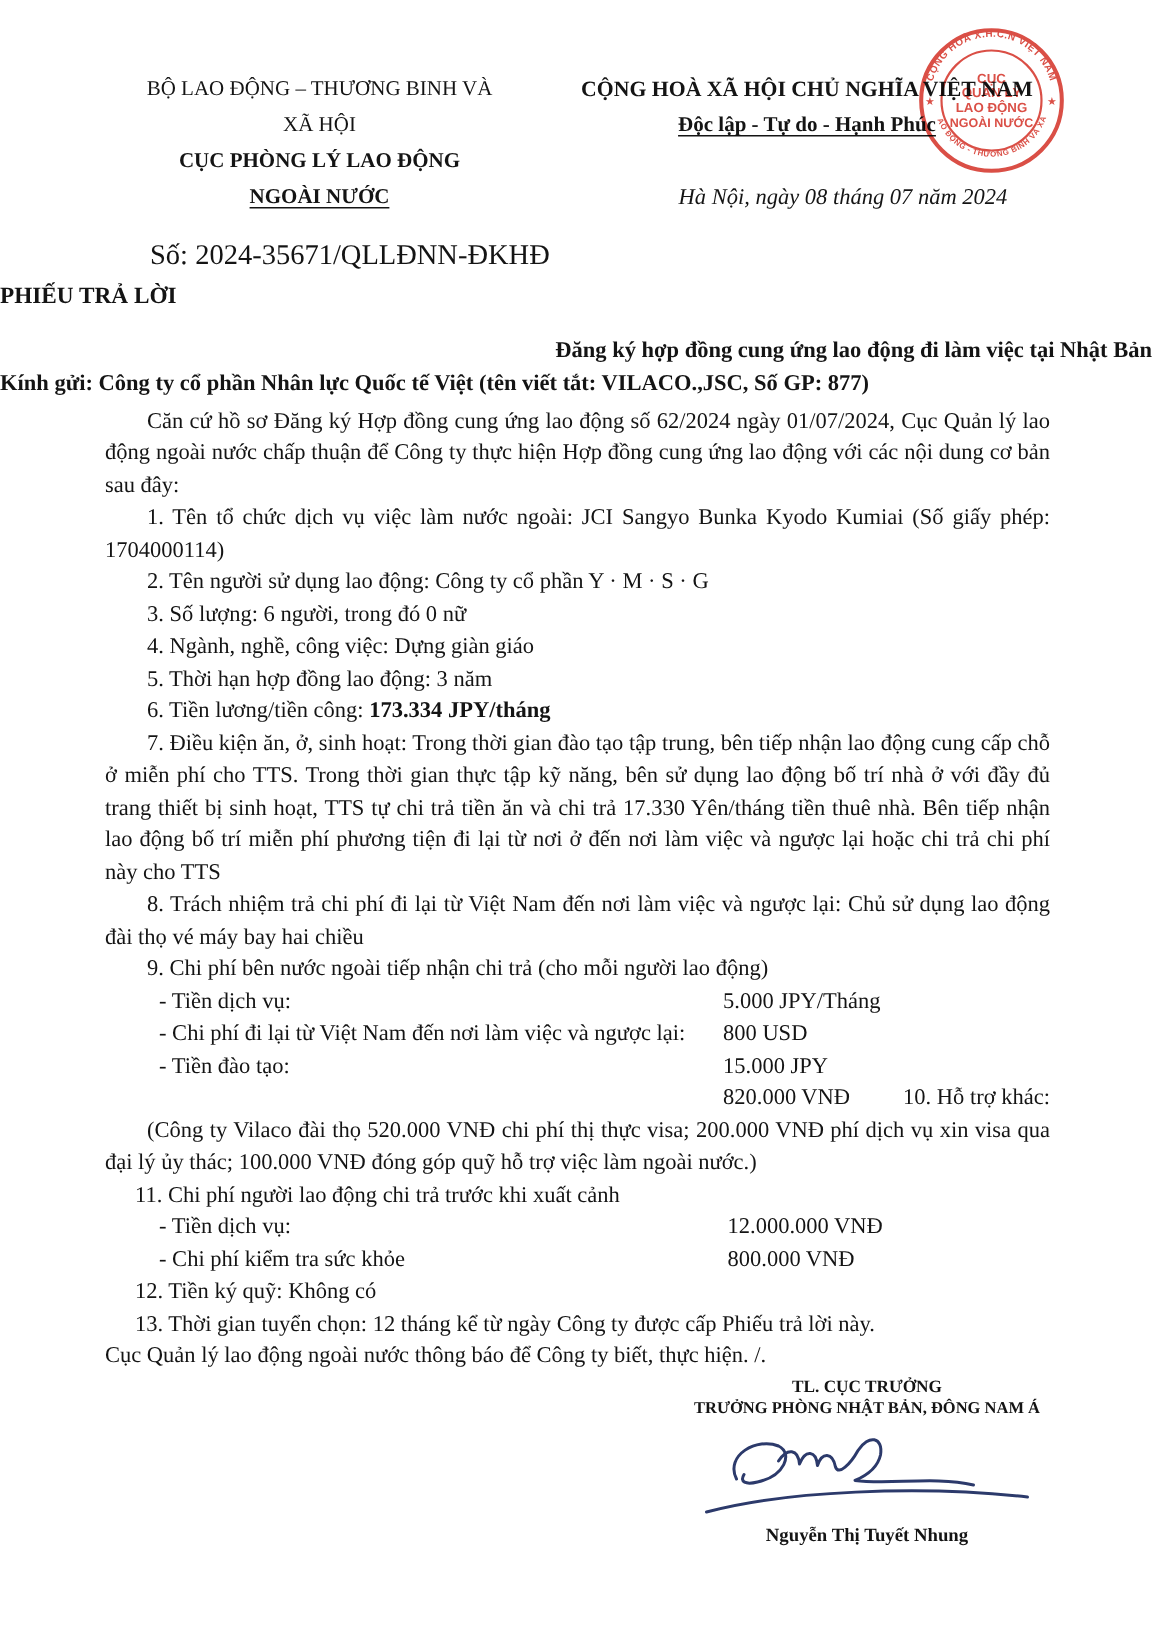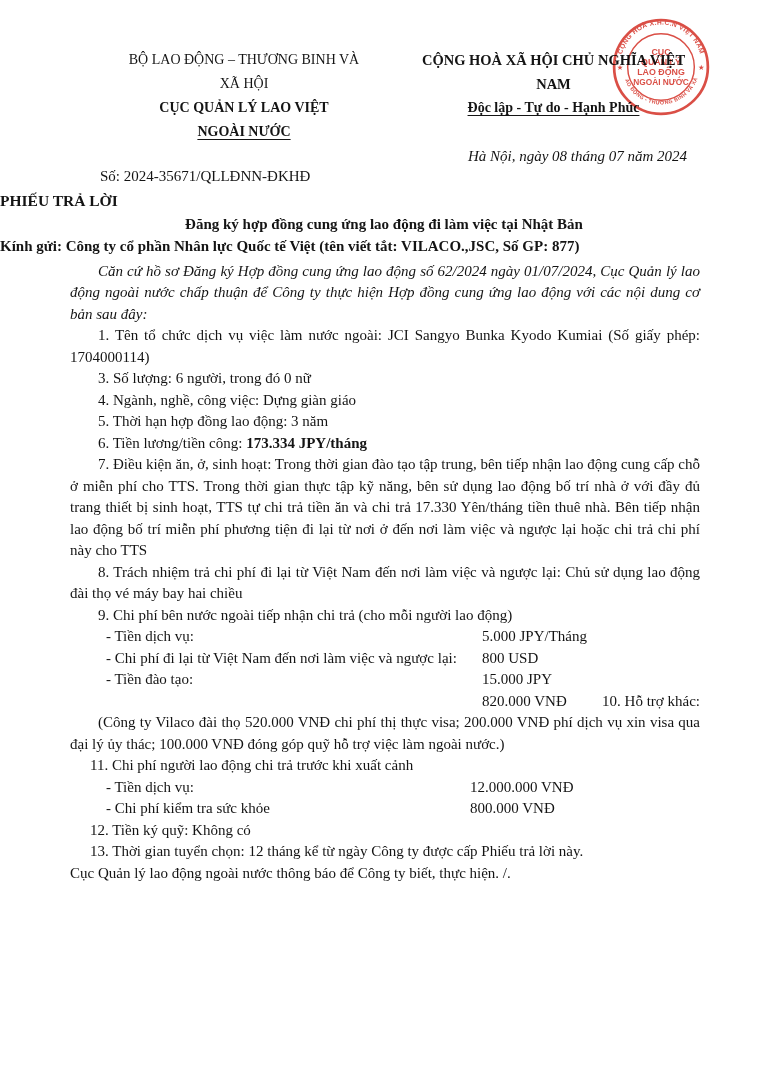--- a/index.html
+++ b/index.html
@@ -8,68 +8,68 @@
     width:768px;height:1086px;
     background:#ffffff;
     font-family:"Liberation Serif", serif;
     color:#141414;
     overflow:hidden;
     margin:0 auto;
   }
   
   .header{
     display:flex;
-    padding:48px 64px 0 85px;
+    padding:48px 64px 0 54px;
   }
   .h-left{width:318px;text-align:center;font-size:14px;line-height:24px;}
   .h-right{flex:1;text-align:center;font-size:14px;line-height:24px;}
   .bold{font-weight:bold;}
   .underline{text-decoration:underline;text-underline-offset:3px;text-decoration-thickness:1.3px;}
   .motto{font-size:14.5px;}
   .date-line{
     font-style:italic;
     font-size:15px;
     margin-top:24px;
     padding-left:48px;
     white-space:nowrap;
   }
   .doc-number{
-    font-size:15px;
-    margin:0 0 0 100px;
+    font-size:19px;
+    margin:16px 0 0 100px;
   }
   
   .title{
     text-align:left;font-weight:bold;font-size:15.5px;
     margin-top:5px;line-height:22px;
   }
   .subtitle{
-    text-align:center;font-weight:bold;font-size:15px;
-    margin-top:1px;line-height:22px;
+    text-align:right;font-weight:bold;font-size:15px;
+    margin-top:14px;line-height:22px;
   }
   .salutation{
     text-align:left;font-weight:bold;font-size:15px;
     margin-top:1px;line-height:21.5px;
   }
   
   .doc-body{
     padding:3px 68px 0 70px;
     font-size:15px;
     line-height:21.5px;
   }
   .row{text-align:justify;}
-  .intro{text-indent:28px;font-style:italic;}
+  .intro{text-indent:28px;}
   .item{text-indent:28px;}
   .item2{text-indent:20px;}
   .note{text-indent:28px;}
   .flush{text-indent:0;}
   .fee,.fee2,.feemain{position:relative;text-align:left;}
   .fee,.fee2{padding-left:36px;}
   .feemain{padding-left:20px;text-align:right;}
   .fee .v,.feemain .v{position:absolute;left:412px;top:0;}
-  .fee2 .v{position:absolute;left:400px;top:0;}
+  .fee2 .v{position:absolute;left:415px;top:0;}
   .b{font-weight:bold;}
   
   .stamp{
     position:absolute;
     left:611px;top:17px;
     width:100px;height:100px;
     opacity:.88;
     mix-blend-mode:multiply;
   }
   .stamp .arc-text{
@@ -100,39 +100,40 @@
 </style>
 </head>
 <body>
 
 <div class="page">
 
   <div class="header">
     <div class="h-left">
       <div>BỘ LAO ĐỘNG – THƯƠNG BINH VÀ</div>
       <div>XÃ HỘI</div>
-      <div class="bold">CỤC QUẢN LÝ LAO VIỆT</div>
+      <div class="bold">CỤC PHÒNG LÝ LAO ĐỘNG</div>
       <div class="bold underline">NGOÀI NƯỚC</div>
     </div>
     <div class="h-right">
       <div class="bold motto">CỘNG HOÀ XÃ HỘI CHỦ NGHĨA VIỆT NAM</div>
       <div class="bold underline">Độc lập - Tự do - Hạnh Phúc</div>
       <div class="date-line">Hà Nội, ngày 08 tháng 07 năm 2024</div>
     </div>
   </div>
 
   <div class="doc-number">Số: 2024-35671/QLLĐNN-ĐKHĐ</div>
 
   <div class="title">PHIẾU TRẢ LỜI</div>
   <div class="subtitle">Đăng ký hợp đồng cung ứng lao động đi làm việc tại Nhật Bản</div>
   <div class="salutation">Kính gửi: Công ty cổ phần Nhân lực Quốc tế Việt (tên viết tắt: VILACO.,JSC, Số GP: 877)</div>
 
   <div class="doc-body">
       <div class="row intro">Căn cứ hồ sơ Đăng ký Hợp đồng cung ứng lao động số 62/2024 ngày 01/07/2024, Cục Quản lý lao động ngoài nước chấp thuận để Công ty thực hiện Hợp đồng cung ứng lao động với các nội dung cơ bản sau đây:</div>
       <div class="row item">1. Tên tổ chức dịch vụ việc làm nước ngoài: JCI Sangyo Bunka Kyodo Kumiai  (Số giấy phép: 1704000114)</div>
+      <div class="row item">2. Tên người sử dụng lao động: Công ty cổ phần Y · M · S · G</div>
       <div class="row item">3. Số lượng: 6 người, trong đó 0 nữ</div>
       <div class="row item">4. Ngành, nghề, công việc: Dựng giàn giáo</div>
       <div class="row item">5. Thời hạn hợp đồng lao động: 3 năm</div>
       <div class="row item"><span>6. Tiền lương/tiền công: </span><span class="b">173.334 JPY/tháng</span></div>
       <div class="row item">7. Điều kiện ăn, ở, sinh hoạt: Trong thời gian đào tạo tập trung, bên tiếp nhận lao động cung cấp chỗ ở miễn phí cho TTS. Trong thời gian thực tập kỹ năng, bên sử dụng lao động bố trí nhà ở với đầy đủ trang thiết bị sinh hoạt, TTS tự chi trả tiền ăn và chi trả 17.330 Yên/tháng tiền thuê nhà. Bên tiếp nhận lao động bố trí miễn phí phương tiện đi lại từ nơi ở đến nơi làm việc và ngược lại hoặc chi trả chi phí này cho TTS</div>
       <div class="row item">8. Trách nhiệm trả chi phí đi lại từ Việt Nam đến nơi làm việc và ngược lại: Chủ sử dụng lao động đài thọ vé máy bay hai chiều</div>
       <div class="row item">9. Chi phí bên nước ngoài tiếp nhận chi trả (cho mỗi người lao động)</div>
       <div class="row fee"><span>- Tiền dịch vụ:</span><span class="v">5.000 JPY/Tháng</span></div>
       <div class="row fee"><span>- Chi phí đi lại từ Việt Nam đến nơi làm việc và ngược lại:</span><span class="v">800 USD</span></div>
       <div class="row fee"><span>- Tiền đào tạo:</span><span class="v">15.000 JPY</span></div>
@@ -160,14 +161,26 @@
       <textPath href="#arcB" startOffset="50%" text-anchor="middle">BỘ LAO ĐỘNG - THƯƠNG BINH VÀ XÃ HỘI</textPath>
     </text>
     <text class="star" x="5.5" y="51" font-size="7">★</text>
     <text class="star" x="83.5" y="51" font-size="7">★</text>
     <text class="c-line" x="48" y="36.5" text-anchor="middle" font-size="8.5">CỤC</text>
     <text class="c-line" x="48" y="46" text-anchor="middle" font-size="8.5">QUẢN LÝ</text>
     <text class="c-line" x="48" y="55.5" text-anchor="middle" font-size="8.5">LAO ĐỘNG</text>
     <text class="c-line" x="48" y="65" text-anchor="middle" font-size="8">NGOÀI NƯỚC</text>
   </svg>
 
+  <div class="sig-block">
+    <div class="sig-t1">TL. CỤC TRƯỞNG</div>
+    <div class="sig-t2">TRƯỞNG PHÒNG NHẬT BẢN, ĐÔNG NAM Á</div>
+    <svg class="sig-svg" width="250" height="66" viewBox="0 0 250 66" xmlns="http://www.w3.org/2000/svg">
+      <g fill="none" style="stroke:var(--ink-color,#2c3a6b)" stroke-width="2" stroke-linecap="round" stroke-linejoin="round">
+        <path d="M38 38 C30 22 52 10 66 16 C76 21 70 36 52 40 C44 42 40 40 43 35"></path>
+        <path d="M66 26 C72 17 79 18 80 28 C84 18 91 19 92 29 C95 20 102 20 104 30 C106 36 114 28 119 19 C126 8 136 10 134 22 C132 31 124 36 117 39 C140 42 170 36 196 42"></path>
+        <path d="M18 60 C70 46 160 42 232 50"></path>
+      </g>
+    </svg>
+    <div class="sig-name">Nguyễn Thị Tuyết Nhung</div>
+  </div>
 
 </div>
 
 </body></html>

